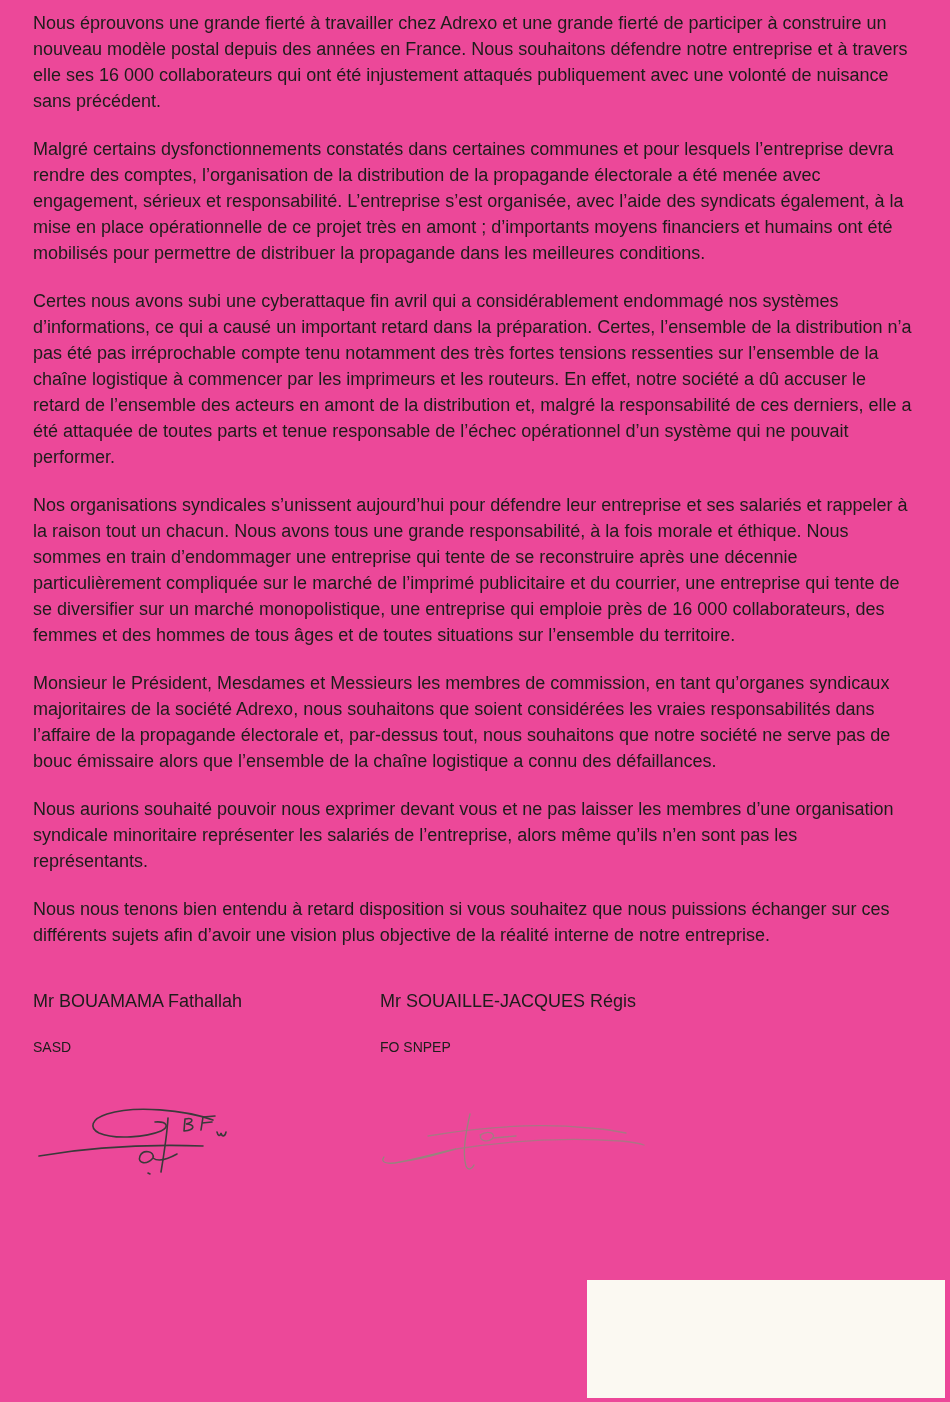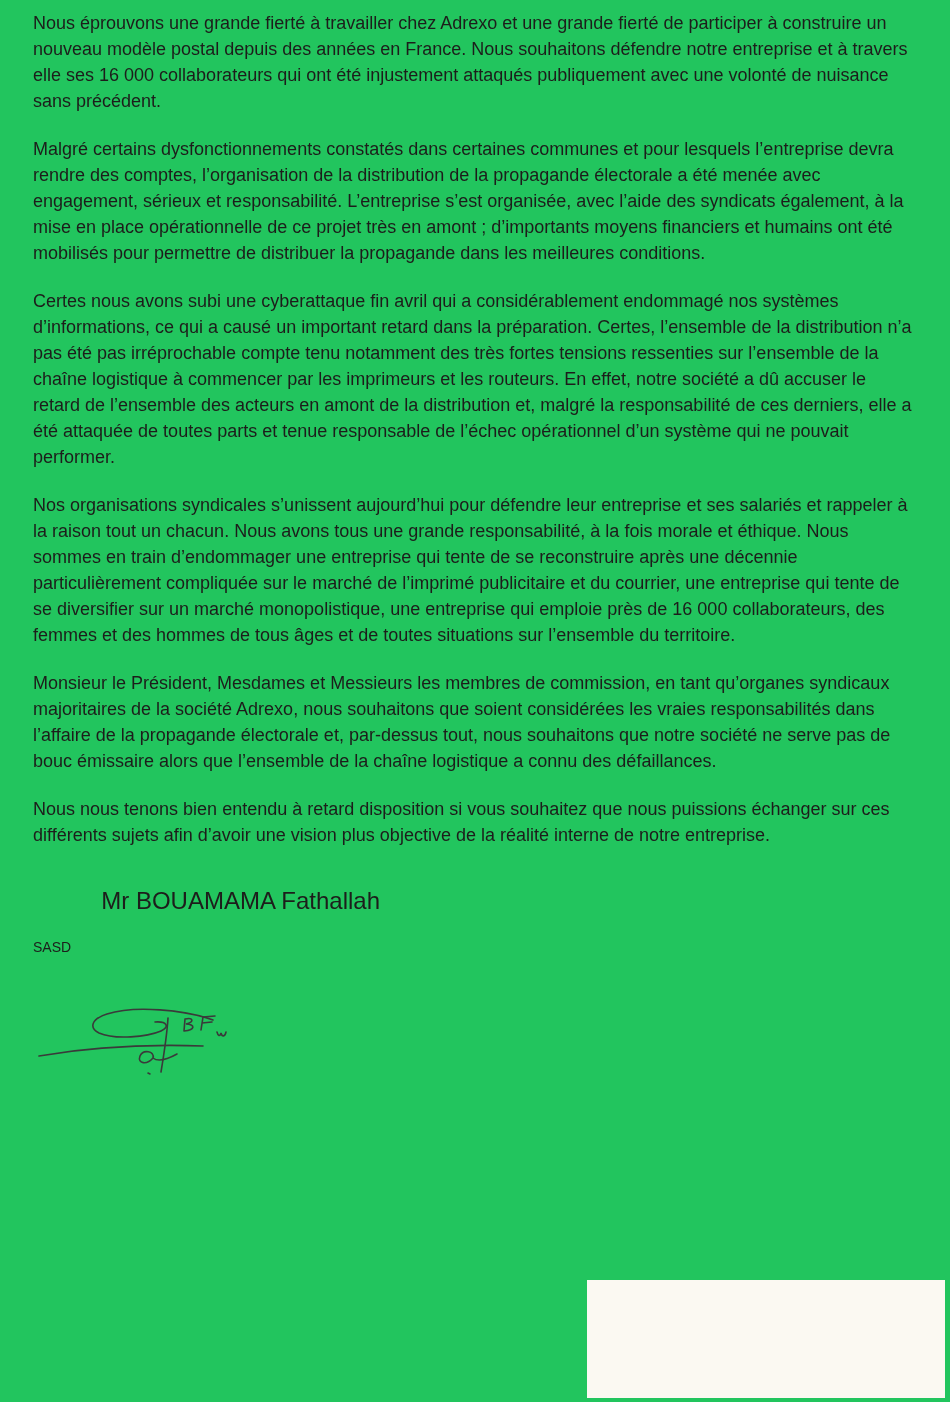--- a/index.html
+++ b/index.html
@@ -3,21 +3,21 @@
 <meta charset="utf-8">
 <style>
   * { box-sizing: border-box; margin: 0; padding: 0; }
   html, body { background: #e8e8e8; }
   body { font-family: "Liberation Sans", sans-serif; }
 
   .page {
     position: relative;
     width: 950px;
     height: 1402px;
-    background: #22c55e;
+    background: #ec4899;
     margin: 0 auto;
     overflow: hidden;
     color: #1d1d1b;
   }
 
   .content {
     padding: 10px 33px 0 33px;
   }
 
   .content p {
@@ -30,24 +30,23 @@
 
   .sig-grid {
     display: grid;
     grid-template-columns: 347px 280px 1fr;
     margin-top: 40px;
   }
 
   .sig-col { position: relative; }
 
   .sig-name {
-    font-size: 24px;
+    font-size: 18px;
     line-height: 26px;
     white-space: nowrap;
-    text-align: right;
   }
 
   .sig-union {
     font-size: 14px;
     line-height: 26px;
     margin-top: 20px;
     white-space: nowrap;
   }
 
   .sig-mark {
@@ -75,37 +74,49 @@
 <div class="page">
 
   <div class="scan-bg"></div>
 
   <div class="content">
     <p>Nous éprouvons une grande fierté à travailler chez Adrexo et une grande fierté de participer à construire un nouveau modèle postal depuis des années en France. Nous souhaitons défendre notre entreprise et à travers elle ses 16 000 collaborateurs qui ont été injustement attaqués publiquement avec une volonté de nuisance sans précédent.</p>
     <p>Malgré certains dysfonctionnements constatés dans certaines communes et pour lesquels l’entreprise devra rendre des comptes, l’organisation de la distribution de la propagande électorale a été menée avec engagement, sérieux et responsabilité. L’entreprise s’est organisée, avec l’aide des syndicats également, à la mise en place opérationnelle de ce projet très en amont ; d’importants moyens financiers et humains ont été mobilisés pour permettre de distribuer la propagande dans les meilleures conditions.</p>
     <p>Certes nous avons subi une cyberattaque fin avril qui a considérablement endommagé nos systèmes d’informations, ce qui a causé un important retard dans la préparation. Certes, l’ensemble de la distribution n’a pas été pas irréprochable compte tenu notamment des très fortes tensions ressenties sur l’ensemble de la chaîne logistique à commencer par les imprimeurs et les routeurs. En effet, notre société a dû accuser le retard de l’ensemble des acteurs en amont de la distribution et, malgré la responsabilité de ces derniers, elle a été attaquée de toutes parts et tenue responsable de l’échec opérationnel d’un système qui ne pouvait performer.</p>
     <p>Nos organisations syndicales s’unissent aujourd’hui pour défendre leur entreprise et ses salariés et rappeler à la raison tout un chacun. Nous avons tous une grande responsabilité, à la fois morale et éthique. Nous sommes en train d’endommager une entreprise qui tente de se reconstruire après une décennie particulièrement compliquée sur le marché de l’imprimé publicitaire et du courrier, une entreprise qui tente de se diversifier sur un marché monopolistique, une entreprise qui emploie près de 16 000 collaborateurs, des femmes et des hommes de tous âges et de toutes situations sur l’ensemble du territoire.</p>
     <p>Monsieur le Président, Mesdames et Messieurs les membres de commission, en tant qu’organes syndicaux majoritaires de la société Adrexo, nous souhaitons que soient considérées les vraies responsabilités dans l’affaire de la propagande électorale et, par-dessus tout, nous souhaitons que notre société ne serve pas de bouc émissaire alors que l’ensemble de la chaîne logistique a connu des défaillances.</p>
+    <p>Nous aurions souhaité pouvoir nous exprimer devant vous et ne pas laisser les membres d’une organisation syndicale minoritaire représenter les salariés de l’entreprise, alors même qu’ils n’en sont pas les représentants.</p>
     <p>Nous nous tenons bien entendu à retard disposition si vous souhaitez que nous puissions échanger sur ces différents sujets afin d’avoir une vision plus objective de la réalité interne de notre entreprise.</p>
 
     <div class="sig-grid">
 
       <div class="sig-col">
         <div class="sig-name">Mr BOUAMAMA Fathallah</div>
         <div class="sig-union">SASD</div>
         <svg class="sig-mark sig-mark-1" width="200" height="72" viewBox="0 0 200 72" fill="none" stroke="#3a3a3a" stroke-width="1.6" stroke-linecap="round">
           <path d="M 178,14 C 150,4 100,-1 72,8 C 56,13 54,22 64,27 C 80,34 112,31 126,25 C 135,21 132,15 120,16"></path>
           <path d="M 4,50 C 50,42 110,38 168,40"></path>
           <path d="M 133,12 C 132,28 129,48 126,66"></path>
           <path d="M 118,52 C 112,59 102,58 105,50 C 108,43 120,45 118,52 C 123,56 133,53 142,48"></path>
           <path d="M 150,13 L 149,25 M 150,13 C 158,11 160,16 151,18 C 160,18 161,24 149,25"></path>
           <path d="M 168,11 L 166,24 M 168,11 L 180,10 M 167,17 L 177,16"></path>
           <path d="M 182,26 C 183,30 185,31 186,27 C 187,31 190,31 191,26"></path>
           <path d="M 113,67 L 115,68"></path>
         </svg>
       </div>
 
 
+      <div class="sig-col">
+        <div class="sig-name">Mr SOUAILLE-JACQUES Régis</div>
+        <div class="sig-union">FO SNPEP</div>
+        <svg class="sig-mark sig-mark-3" width="280" height="62" viewBox="0 0 280 62" fill="none" stroke="#8f8a7c" stroke-width="1.3" stroke-linecap="round" opacity="0.9">
+          <path d="M 8,47 C 4,52 10,55 24,52 C 44,48 62,43 80,39 C 60,45 40,50 24,52"></path>
+          <path d="M 80,39 C 130,31 185,27 245,31 C 255,32 262,33 268,35" opacity="0.75"></path>
+          <path d="M 52,26 C 104,17 162,13 214,18 C 228,19 240,21 250,23" opacity="0.8"></path>
+          <path d="M 94,4 C 90,22 86,42 90,56 C 92,61 96,59 98,55"></path>
+          <path d="M 104,25 C 112,20 121,23 116,29 C 111,33 102,30 105,25 M 117,28 L 140,26" opacity="0.85"></path>
+        </svg>
+      </div>
 
     </div>
   </div>
 
 </div>
 
 </body></html>

